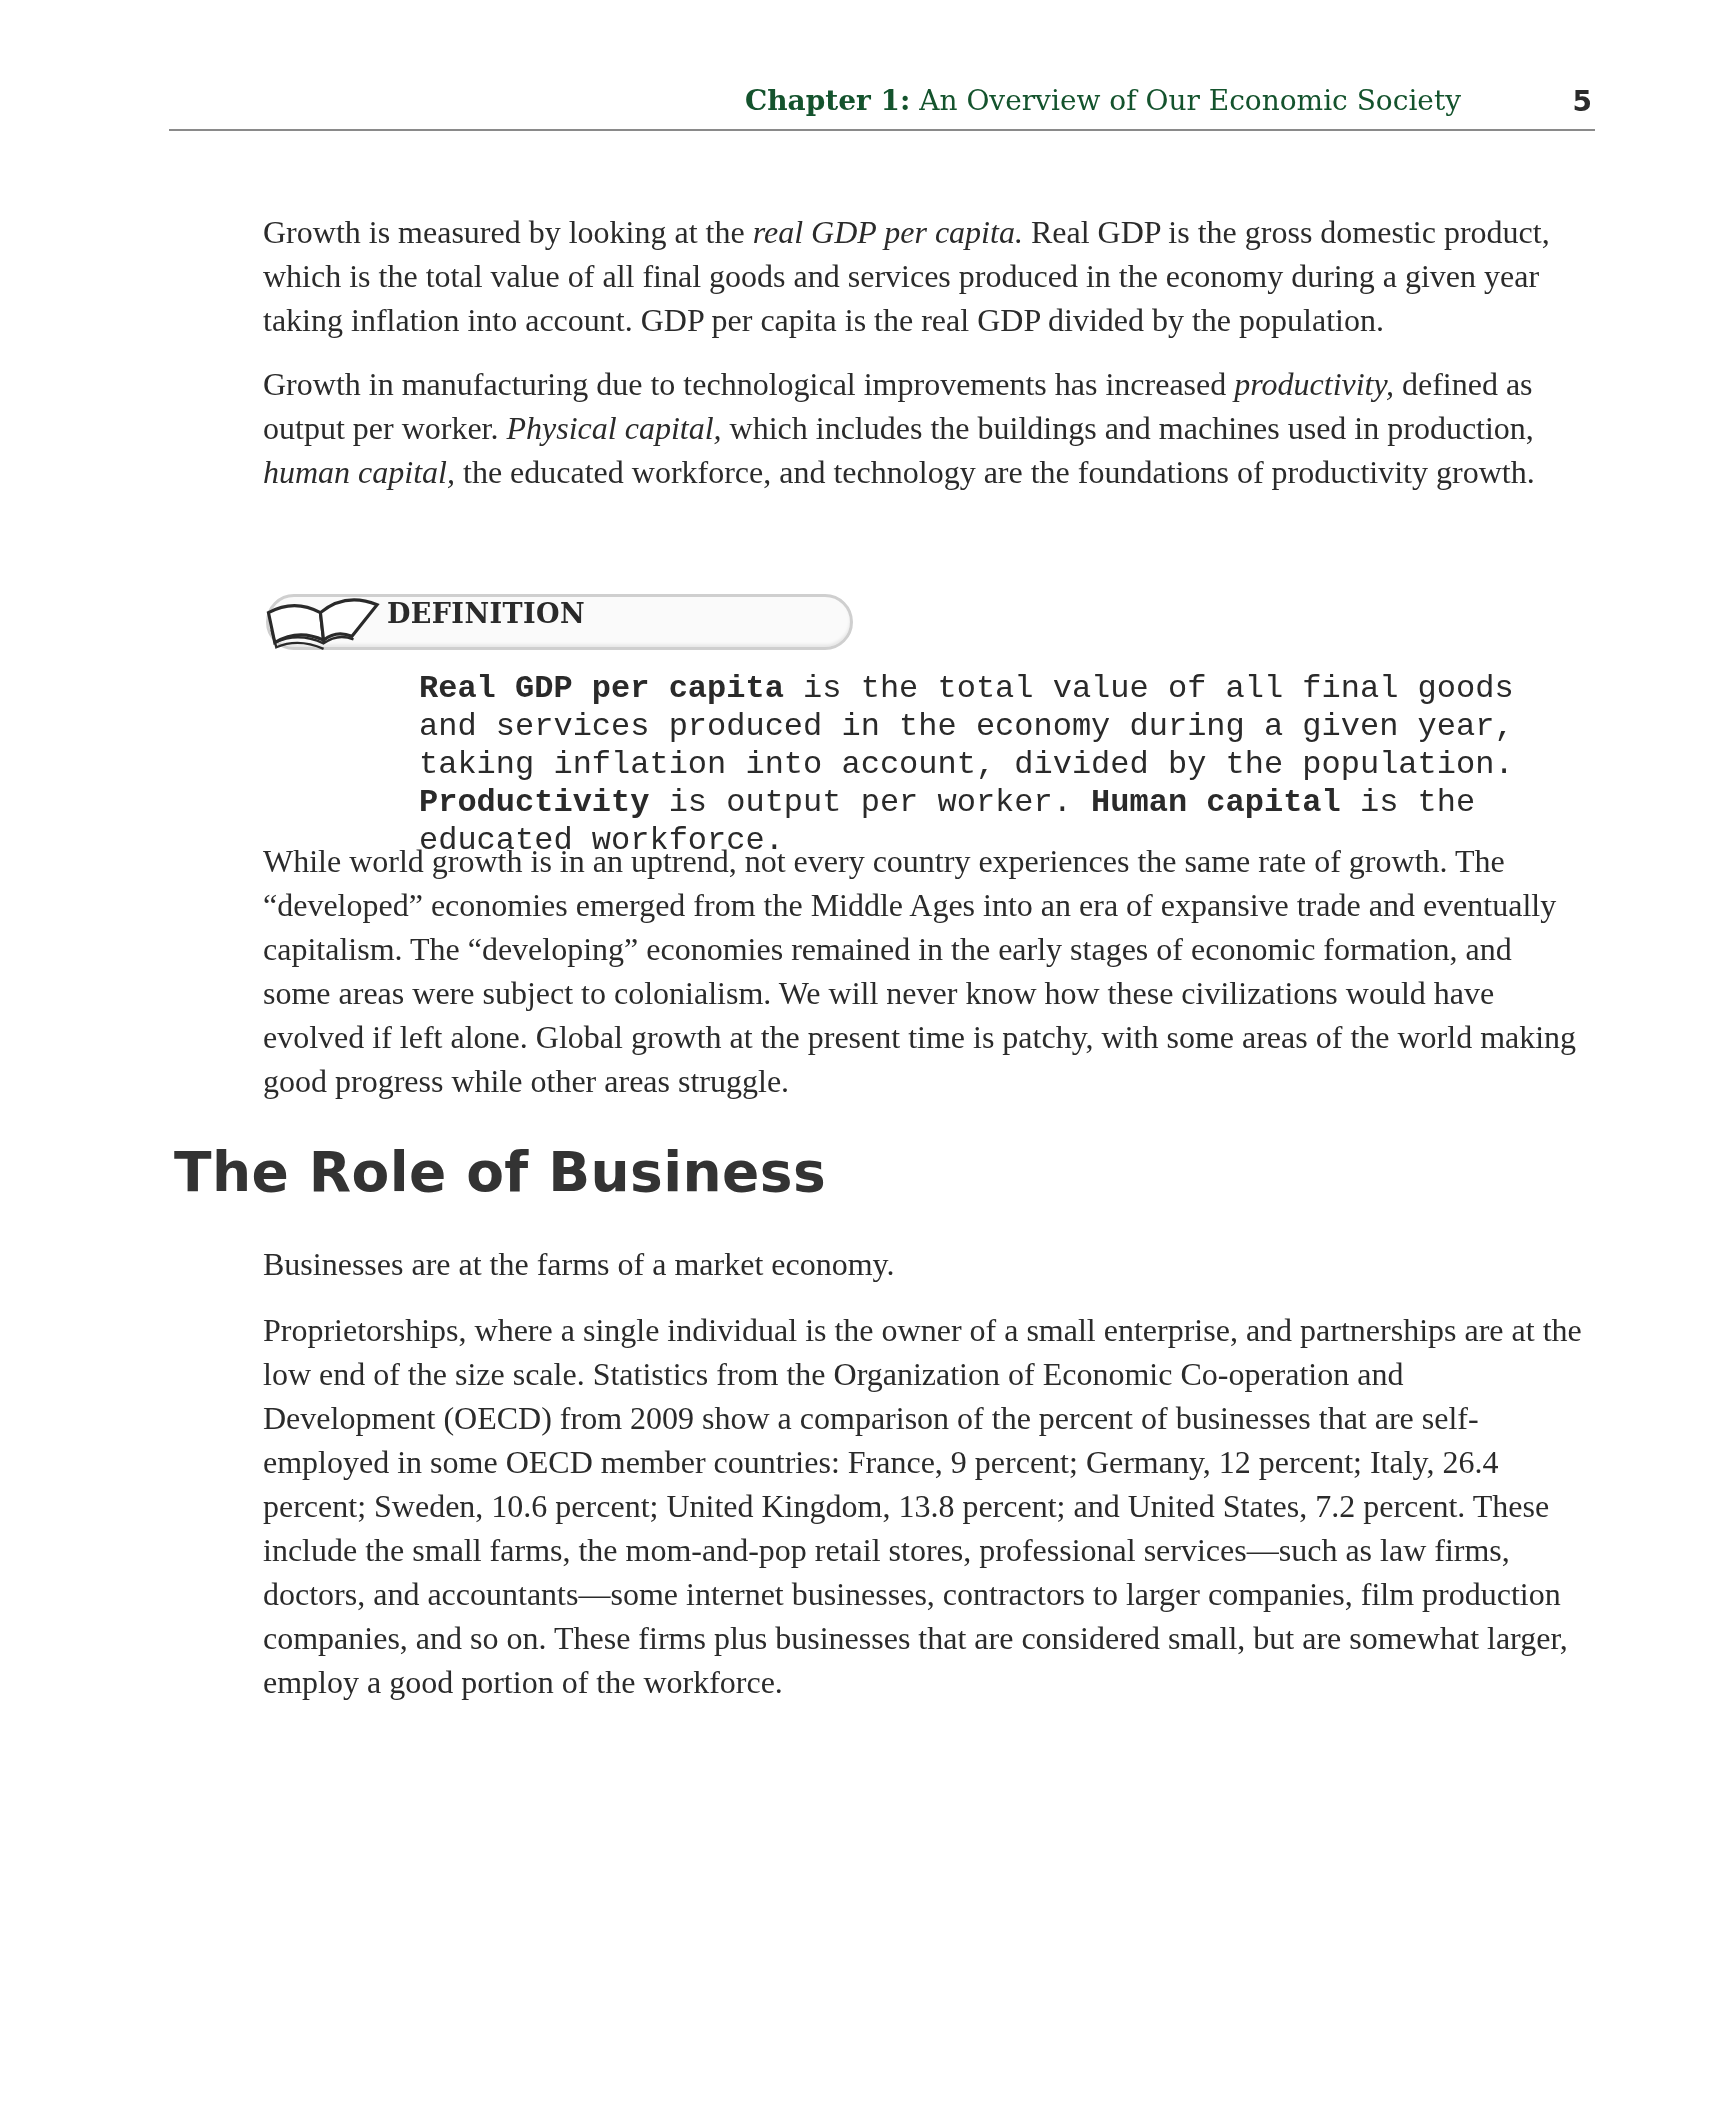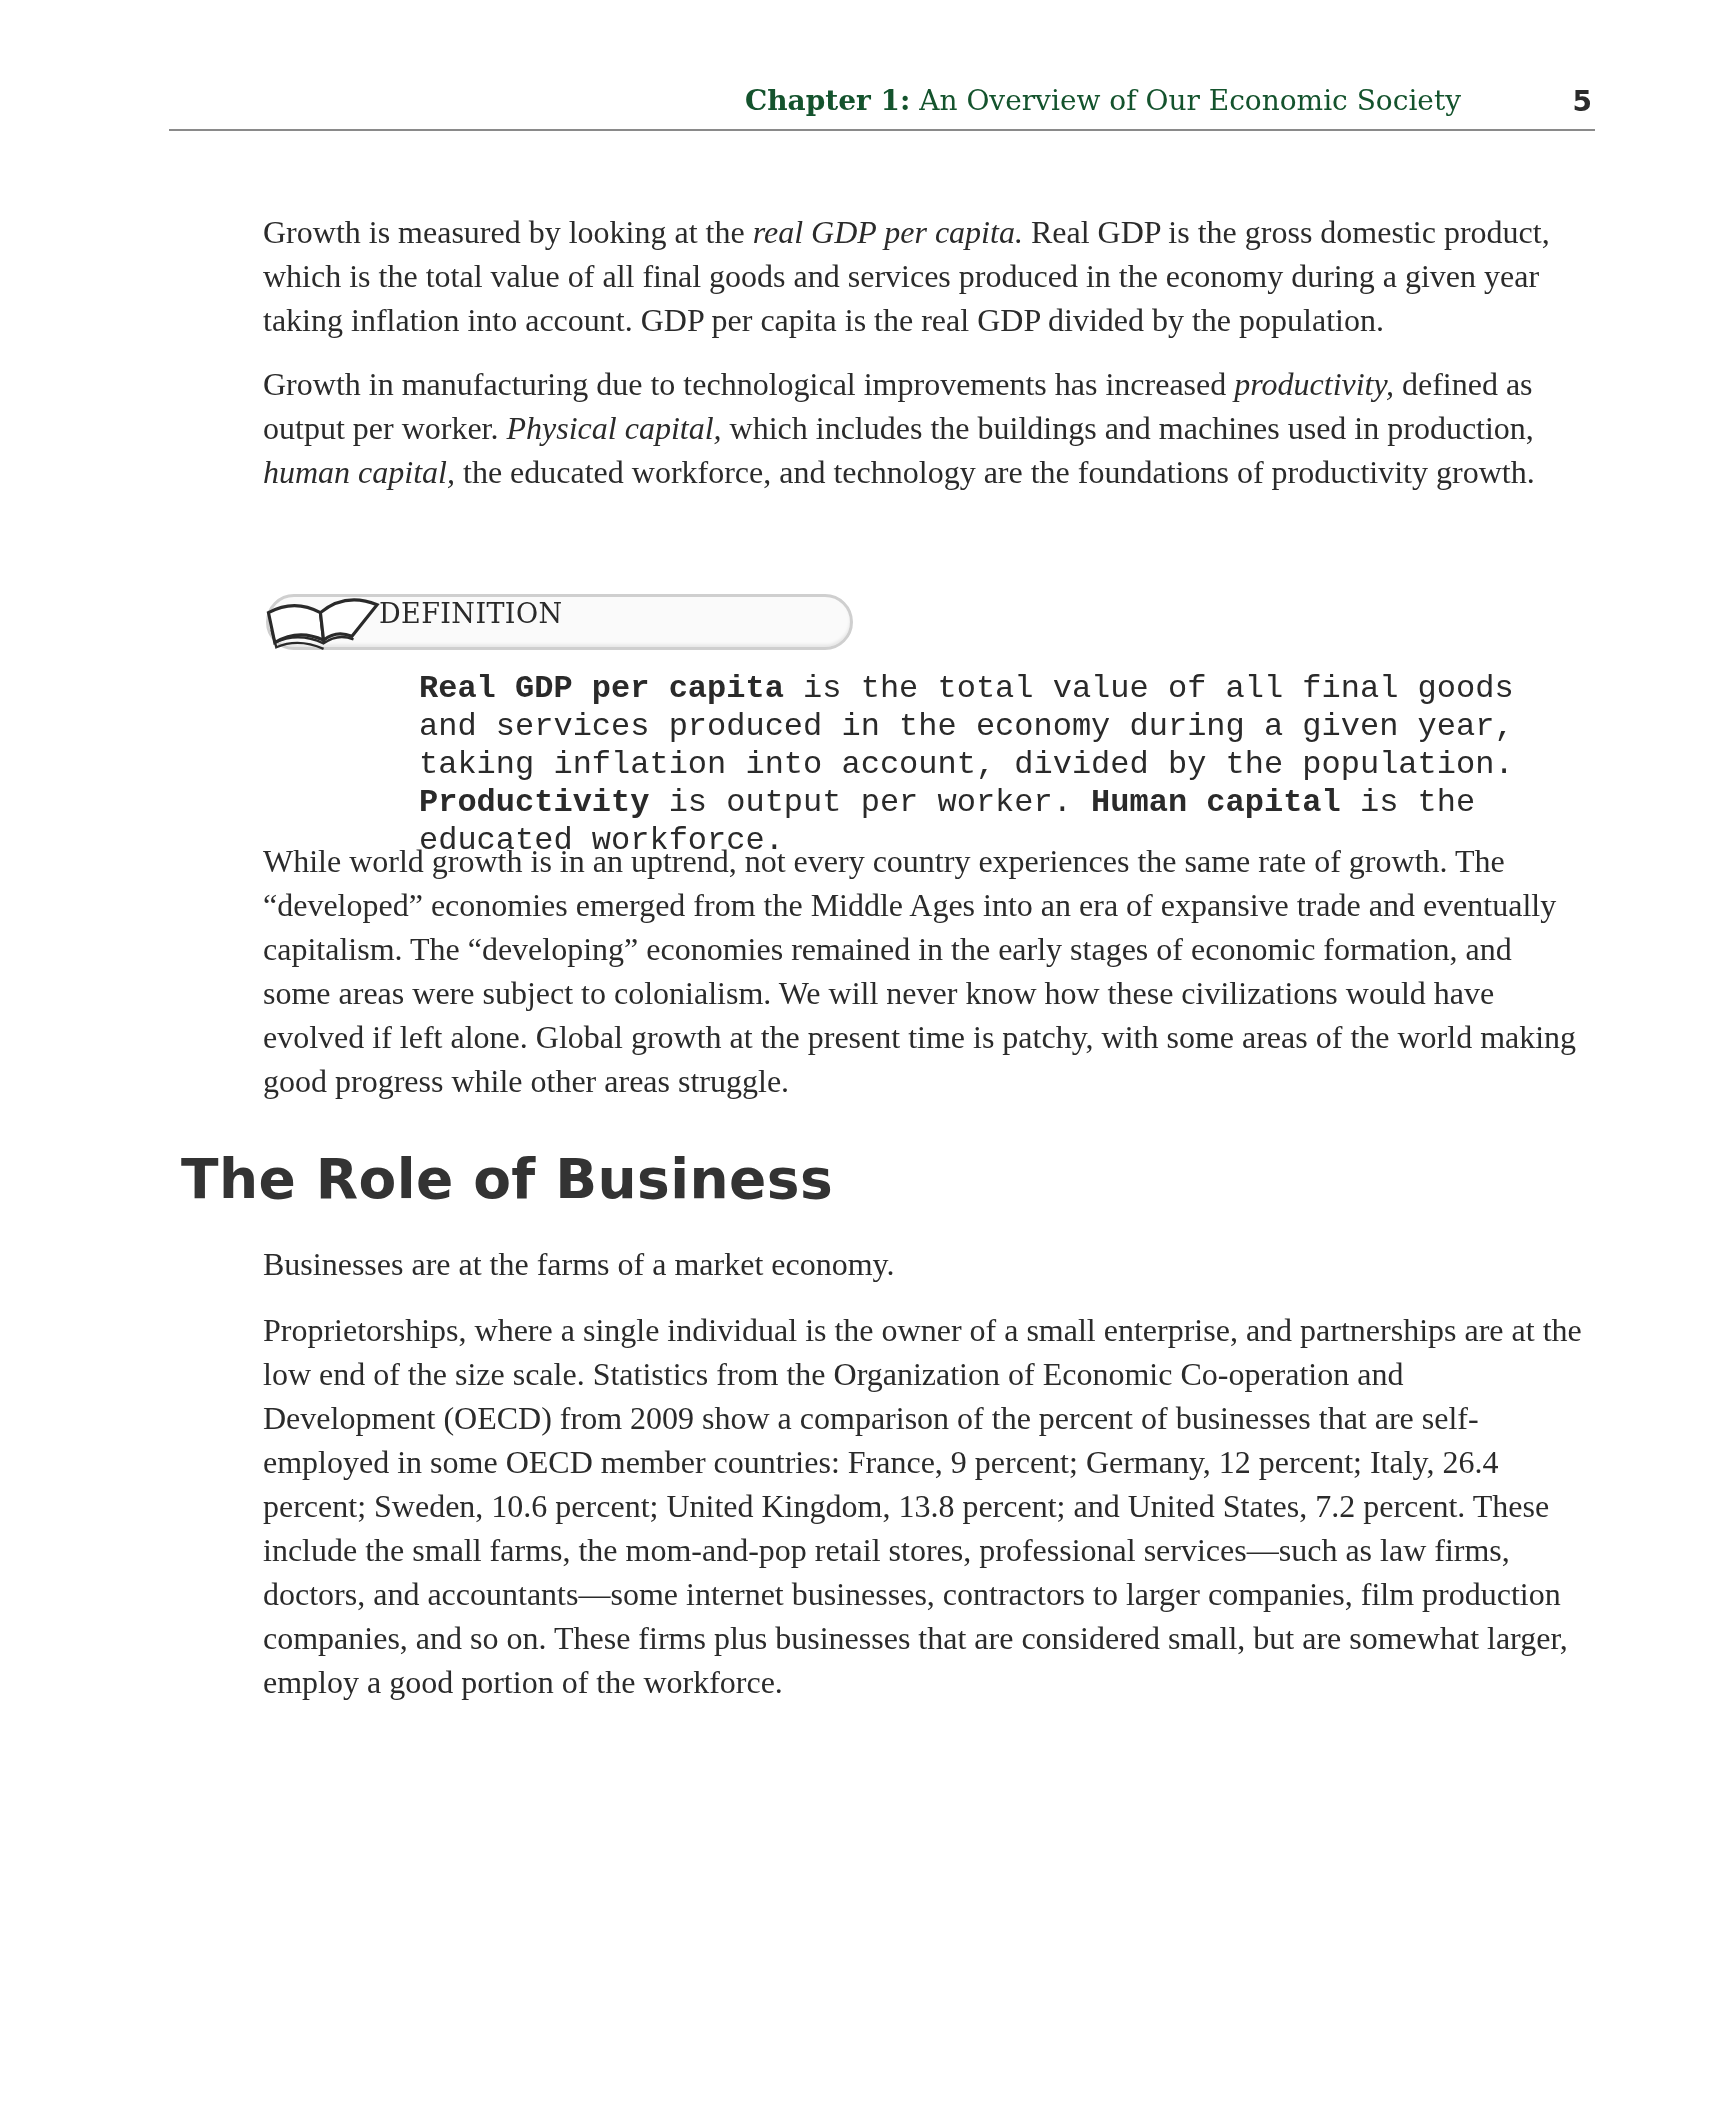--- a/index.html
+++ b/index.html
@@ -27,35 +27,35 @@
     color: #2b2b2b; margin: 12px;
   }
   .body-text i { font-style: italic; }
   .def-box { position: absolute; left: 250px; top: 581px; width: 1257px; height: 204px; }
   .def-pill {
     position: absolute; left: 15.7px; top: 12.6px; width: 581px; height: 50px;
     border: 3.1px solid #cfcfcf; border-radius: 28px; background: #fafafa;
     box-shadow: inset 0 -2.4px 3.1px rgba(0,0,0,0.08);
   }
   .def-label {
-    position: absolute; left: 129px; top: 17.3px;
-    font-family: "DejaVu Serif", serif; font-weight: normal; font-size: 27px; color: #2a2a2a;
+    position: absolute; left: 137px; top: 17.3px;
+    font-family: "DejaVu Serif", serif; font-weight: bold; font-size: 27px; color: #2a2a2a;
     letter-spacing: 0.4px;
   }
   .book-icon { position: absolute; left: 9.4px; top: 0px; width: 126px; height: 79px; }
   .def-text {
     position: absolute; left: 157px; top: 77px; width: 1100px;
     font-family: Liberation Mono, monospace; font-size: 32px; line-height: 38px; color: #2a2a2a;
     margin: 12px;
   }
   .def-text b { font-weight: bold; }
   .section-heading {
     position: absolute; left: 173px; top: 1139px;
     font-family: "DejaVu Sans", sans-serif; font-weight: bold; font-size: 55px; color: #333333;
-    letter-spacing: 0.4px; margin: 8px;
+    letter-spacing: 0.4px; margin: 1px;
   }
 </style>
 </head>
 <body>
 
 <div class="header">
   <div class="header-title"><span class="chap">Chapter 1:</span><span> An Overview of Our Economic Society</span></div>
   <div class="page-num">5</div>
 </div>
 

